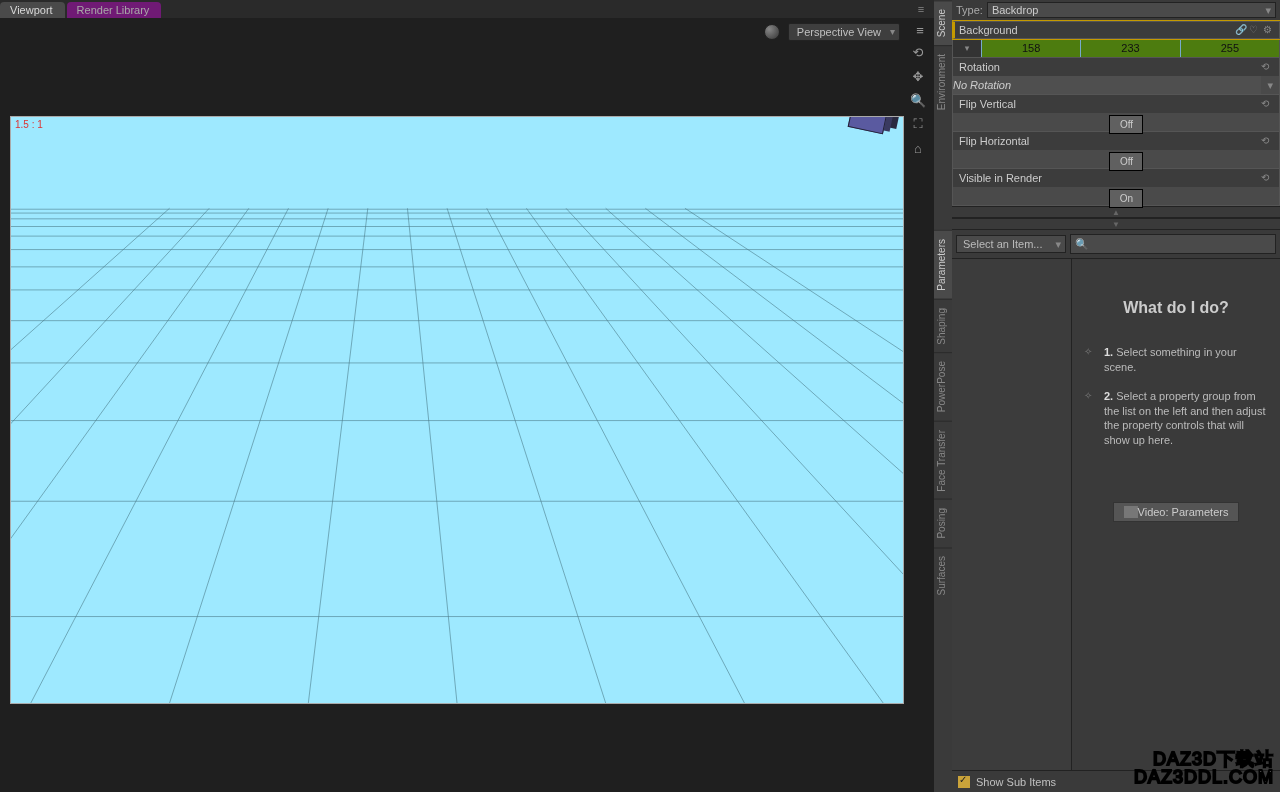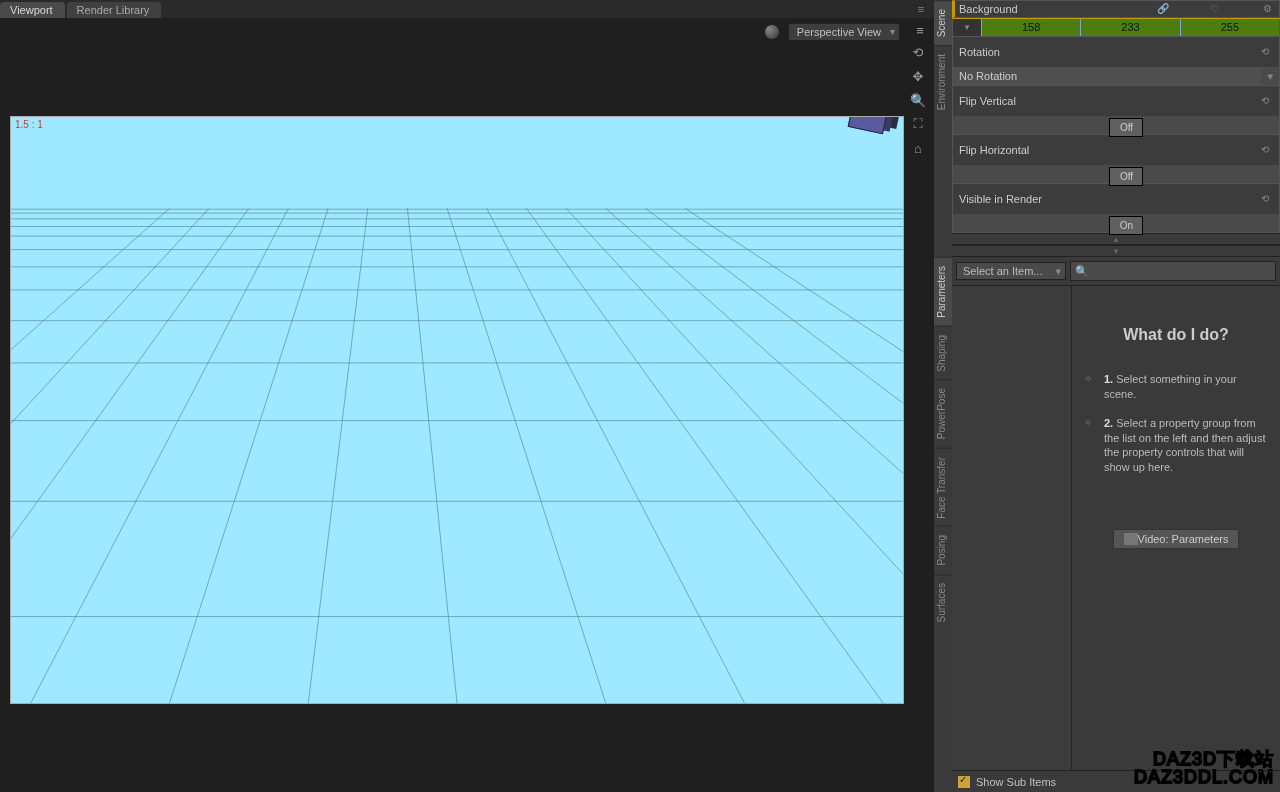--- a/index.html
+++ b/index.html
@@ -2,21 +2,21 @@
 <html><head>
 <meta charset="utf-8">
 <style>
 * { margin:0; padding:0; box-sizing:border-box; font-family:Arial,Tahoma,sans-serif; }
 body { background:#2a2a2a; width:1280px; height:792px; overflow:hidden; color:#c0c0c0; font-size:11px; }
 .root { display:flex; width:100%; height:100%; }
 
 
 .left { flex:1; display:flex; flex-direction:column; background:#2d2d2d; }
 .tabs-row { height:18px; display:flex; align-items:flex-end; background:#2a2a2a; padding-left:0; }
-.tab { padding:2px 12px 2px 10px; font-size:11px; color:#a8a8a8; background:#404040; border-radius:4px 4px 0 0; margin-right:2px; cursor:pointer; }
+.tab { padding:2px 12px 2px 10px; font-size:11px; color:#a8a8a8; background:#701a75; border-radius:4px 4px 0 0; margin-right:2px; cursor:pointer; }
 .tab.active { background:#4a4a4a; color:#d8d8d8; }
 .tabs-row .spacer { flex:1; }
 .tabs-row .pref-icon { width:18px;height:18px;display:flex;align-items:center;justify-content:center;color:#888; margin-right:4px; cursor:pointer; }
 
 .viewport-wrap { flex:1; background:#1f1f1f; position:relative; padding:4px 6px 6px 6px; }
 .viewport-bar { height:20px; display:flex; justify-content:flex-end; align-items:center; gap:8px; padding-right:28px; }
 .sphere-icon { width:16px;height:16px;border-radius:50%;background:radial-gradient(circle at 30% 30%,#888,#333);border:1px solid #222;cursor:pointer;}
 .drop-btn { background:#3e3e3e; border:1px solid #222; color:#c0c0c0; font-size:11px; padding:2px 18px 2px 8px; position:relative; cursor:pointer; border-radius:2px;}
 .drop-btn:after { content:"▾"; position:absolute; right:4px; color:#888; font-size:10px;}
 .viewport-side-icons { position:absolute; right:6px; top:24px; display:flex; flex-direction:column; gap:4px; }
@@ -41,27 +41,27 @@
 
 .prop-block { background:#383838; }
 .prop-header { background:#3c3c3c; border:1px solid #555; border-left:3px solid #c59a00; height:18px; display:flex; align-items:center; padding:0 4px; font-size:11px; color:#ccc;}
 .prop-header .flexs { flex:1; }
 .prop-icn { width:12px;height:12px;display:inline-block;color:#888;font-size:10px;margin-left:2px;cursor:pointer;}
 .prop-body { border:1px solid #555; border-top:none; padding:0; }
 .rgb-row { display:flex; height:18px; }
 .rgb-row .arrow { width:28px;background:#333;color:#888;display:flex;align-items:center;justify-content:center;cursor:pointer;font-size:9px;}
 .rgb-row .cell { flex:1; background:#4d7c0f; color:#111; font-size:11px; display:flex;align-items:center;justify-content:center; border-left:1px solid #7ac; cursor:text;}
 .prop-row { border:1px solid #555; border-top:none; }
-.prop-row .label{ height:30px; background:#3c3c3c; display:flex;align-items:center;padding:0 6px;font-size:11px;color:#ccc;}
+.prop-row .label{ height:18px; background:#3c3c3c; display:flex;align-items:center;padding:0 6px;font-size:11px;color:#ccc;}
 .prop-row .label .flexs{flex:1;}
 .prop-row .control { height:18px; background:#4a4a4a; display:flex; }
 .prop-row .control .val { flex:1; display:flex; align-items:center; justify-content:center; font-size:11px; color:#ccc; background:#4f4f4f;}
 .prop-row .control .track { flex:1; background:#4a4a4a; position:relative;}
 .prop-row .control .knob { position:absolute; left:48%; top:2px; width:34px; height:19px; background:#606060; border:1px solid #000000; display:flex;align-items:center;justify-content:center;font-size:10px;color:#ccc; cursor:pointer;}
-.prop-row .control.select .val{justify-content:flex-start;padding-left:6px;}
+.prop-row .control.select .val{justify-content:flex-start;font-style:italic;}
 .prop-row .control.select:after{content:"▾";color:#888;padding:0 6px;display:flex;align-items:center;}
 .arrow-footer{height:12px;background:#3a3a3a;display:flex;justify-content:center;align-items:center;color:#666;font-size:8px;border-top:1px solid #222;border-bottom:1px solid #222;}
 
 .param-top { display:flex; align-items:center; gap:4px; padding:4px; background:#3a3a3a; border-bottom:1px solid #222;}
 .param-sel { flex:1; max-width:110px; background:#4a4a4a; border:1px solid #222; color:#bbb; font-size:11px; padding:2px 16px 2px 6px; position:relative; cursor:pointer;}
 .param-sel:after{content:"▾";position:absolute;right:4px;color:#888;}
 .param-search{ flex:1; background:#4a4a4a; border:1px solid #222; height:20px; display:flex;align-items:center;padding:0 4px;color:#777;}
 .param-body{ flex:1; display:flex; }
 .param-left{ width:120px; background:#3c3c3c; border-right:1px solid #222;}
 .param-right{ flex:1; background:#3a3a3a; padding:28px 12px 12px 12px; color:#bbb; font-size:11px; }
@@ -142,22 +142,26 @@
     </div>
   </div>
 
   <div class="right">
     <div class="vert-tabs">
       <div class="vtab active">Scene</div>
       <div class="vtab">Environment</div>
     </div>
     <div class="right-panels">
 
+      <div class="type-row">
+        <label>Type:</label>
+        <div class="type-sel">Backdrop</div>
+      </div>
       <div class="prop-block">
-        <div class="prop-header" style="outline:1px solid #c59a00;gap:39px;">
+        <div class="prop-header" style="outline:1px solid #c59a00;">
           <span>Background</span>
           <span class="flexs"></span>
           <span class="prop-icn">🔗</span>
           <span class="prop-icn">♡</span>
           <span class="prop-icn">⚙</span>
         </div>
         <div class="prop-body">
           <div class="rgb-row">
             <div class="arrow">▾</div>
             <div class="cell">158</div>

